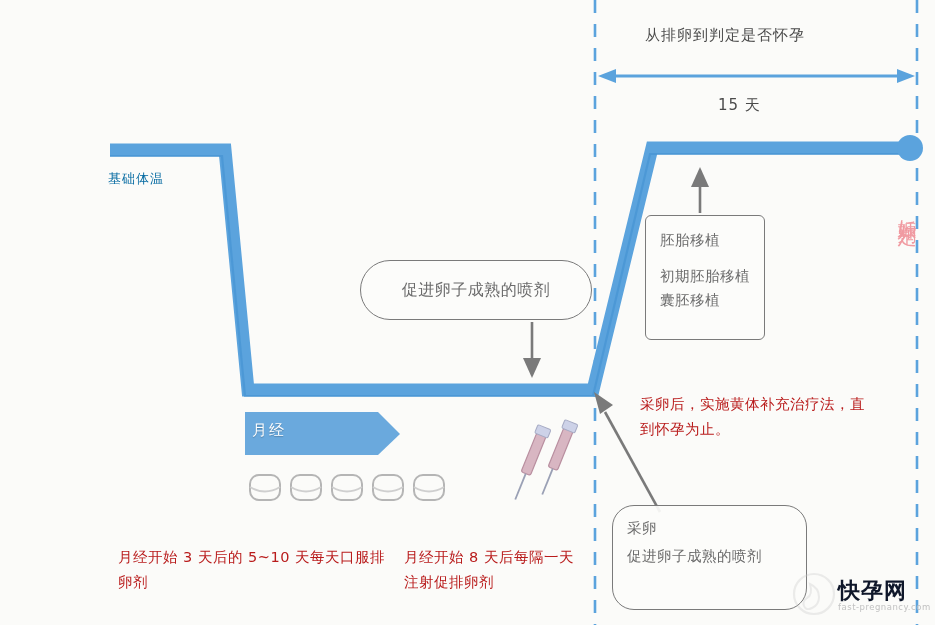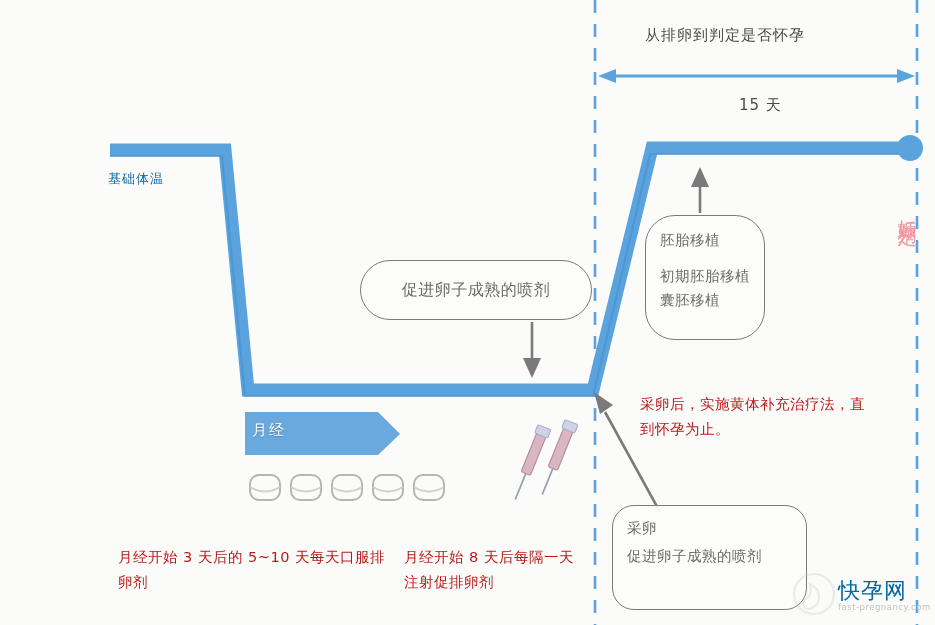--- a/index.html
+++ b/index.html
@@ -27,21 +27,21 @@
     white-space:nowrap;
   }
 
   
   svg.layer{position:absolute;left:0;top:0;width:935px;height:625px;overflow:visible;}
 
   
   .lbl{position:absolute;color:#5a5a5a;white-space:nowrap;}
   #bbt-label{left:108px;top:170px;font-size:13px;color:#0369a1;letter-spacing:1px;}
   #top-span-label{left:645px;top:26px;font-size:15px;color:#4a4a4a;letter-spacing:1px;}
-  #top-span-days{left:718px;top:96px;font-size:15px;color:#4a4a4a;letter-spacing:1px;margin-left:21px;}
+  #top-span-days{left:718px;top:96px;font-size:15px;color:#4a4a4a;letter-spacing:1px;}
 
   #menses-label{left:252px;top:421px;font-size:15px;color:#ffffff;letter-spacing:2px;
     text-shadow:0 1px 1px rgba(0,0,0,.25);}
 
   .note{position:absolute;color:#b91c1c;font-size:14.5px;line-height:25px;letter-spacing:.5px;}
   #note-oral{left:118px;top:545px;width:275px;}
   #note-inject{left:404px;top:545px;width:175px;}
   #note-luteal{left:640px;top:392px;width:230px;}
 
   
@@ -54,41 +54,41 @@
     box-sizing:border-box;
     letter-spacing:.5px;
   }
   #callout-spray{
     left:360px;top:260px;width:232px;height:60px;
     display:flex;align-items:center;justify-content:center;
     font-size:16px;border-radius:30px;
   }
   #callout-transfer{
     left:645px;top:215px;width:120px;height:125px;
-    padding:12px 0 0 14px;font-size:14.5px;line-height:24px;border-radius:30px;
+    padding:12px 0 0 14px;font-size:14.5px;line-height:24px;border-radius:6px;
   }
   #callout-transfer .gap{display:block;height:12px;}
   #callout-retrieval{
     left:612px;top:505px;width:195px;height:105px;
     padding:8px 0 0 14px;font-size:14.5px;line-height:28px;border-radius:22px;
   }
 
   
   #preg-verdict{
     left:898px;top:205px;width:26px;
     color:#ef8a92;font-size:19px;line-height:32px;
     text-align:center;letter-spacing:2px;
     writing-mode:vertical-rl;text-orientation:upright;
     opacity:.85;
   }
 
   
   #watermark{left:792px;top:572px;width:140px;height:48px;opacity:.33;}
-  #wm-text{position:absolute;left:838px;top:576px;font-size:22px;font-weight:normal;
-    color:#0369a1;letter-spacing:1px;}
+  #wm-text{position:absolute;left:838px;top:576px;font-size:22px;font-weight:bold;
+    color:#0f172a;letter-spacing:1px;}
   #wm-url{position:absolute;left:838px;top:602px;font-size:8.5px;color:#c2c2c2;letter-spacing:.5px;}
 </style>
 </head>
 <body>
 
 <div id="stage">
 
   <svg class="layer" viewBox="0 0 935 625">
 
     <line x1="595" y1="0" x2="595" y2="625" stroke="#5ba3dd" stroke-width="2.6" stroke-dasharray="13 11"></line>

